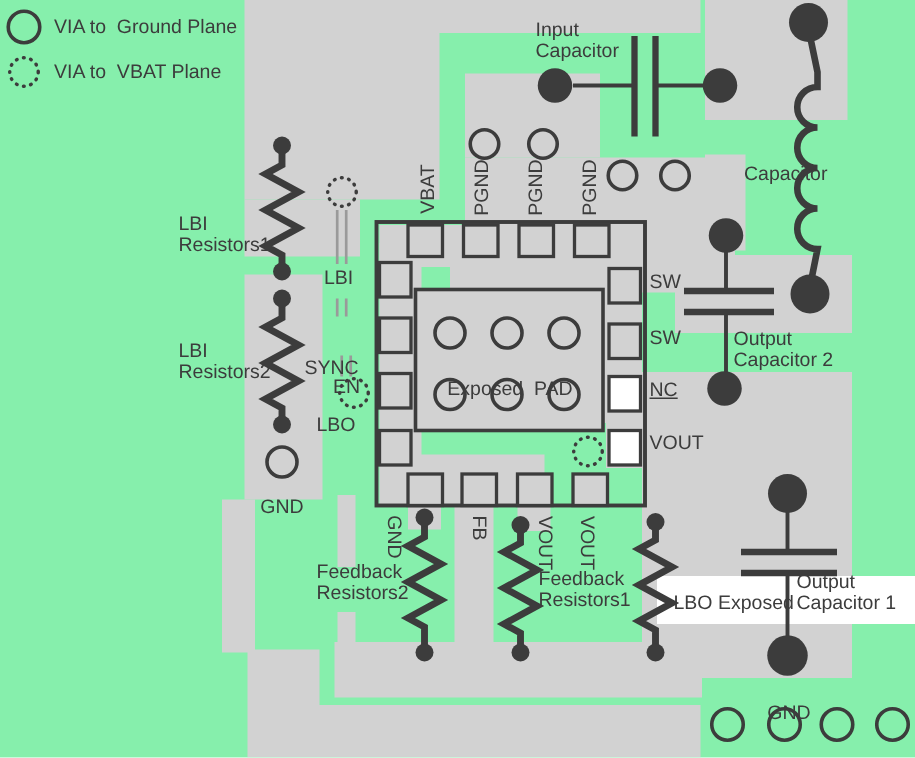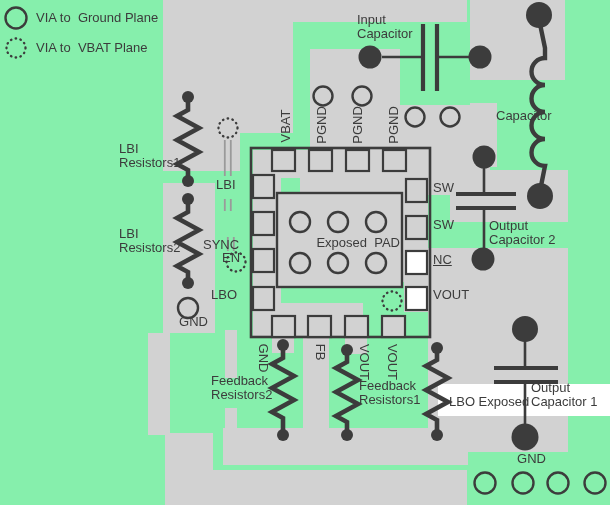--- a/index.html
+++ b/index.html
@@ -8,21 +8,21 @@
     font-family:"Liberation Sans",sans-serif;color:var(--line,#3f3f3f);
   }
   .stage svg{position:absolute;left:0;top:0;}
   .pour{fill:var(--pour,#d2d2d2);}
   .cut{fill:#fff;}
   .lbl{position:absolute;font-size:13px;line-height:14px;white-space:pre-line;color:var(--line,#3f3f3f);}
   .pre{white-space:pre;}
   .vlbl{position:absolute;font-size:13px;line-height:13px;white-space:nowrap;
         transform:translate(-50%,-50%) rotate(-90deg);}
   .vlbl.down{transform:translate(-50%,-50%) rotate(90deg);}
-  .ctr{text-align:right;}
+  .ctr{text-align:center;margin-top:16px;}
 </style>
 </head>
 <body>
 
 <div class="stage">
 
 <svg width="610" height="505" viewBox="0 0 610 505">
 
   <g>
     <rect class="pour" x="163" y="0" width="304" height="22"></rect>
@@ -195,21 +195,21 @@
 <div class="lbl ctr" style="left:506px;top:452px;width:40px;">GND</div>
 
 <div class="vlbl" style="left:285px;top:126px;">VBAT</div>
 <div class="vlbl" style="left:321px;top:125px;">PGND</div>
 <div class="vlbl" style="left:357px;top:125px;">PGND</div>
 <div class="vlbl" style="left:393px;top:125px;">PGND</div>
 
 <div class="lbl" style="left:216px;top:178px;">LBI</div>
 <div class="lbl" style="left:203px;top:215px;margin-top:23px;">SYNC</div>
 <div class="lbl" style="left:222px;top:251px;">EN</div>
-<div class="lbl" style="left:211px;top:288px;">LBO</div>
+<div class="lbl" style="left:211px;top:276px;">LBO</div>
 
 <div class="lbl" style="left:433px;top:181px;">SW</div>
 <div class="lbl" style="left:433px;top:218px;">SW</div>
 <div class="lbl" style="left:433px;top:253px;text-decoration:underline;">NC</div>
 <div class="lbl" style="left:433px;top:288px;">VOUT</div>
 
 <div class="vlbl down" style="left:263px;top:358px;">GND</div>
 <div class="vlbl down" style="left:320px;top:352px;">FB</div>
 <div class="vlbl down" style="left:364px;top:362px;">VOUT</div>
 <div class="vlbl down" style="left:392px;top:362px;">VOUT</div>

